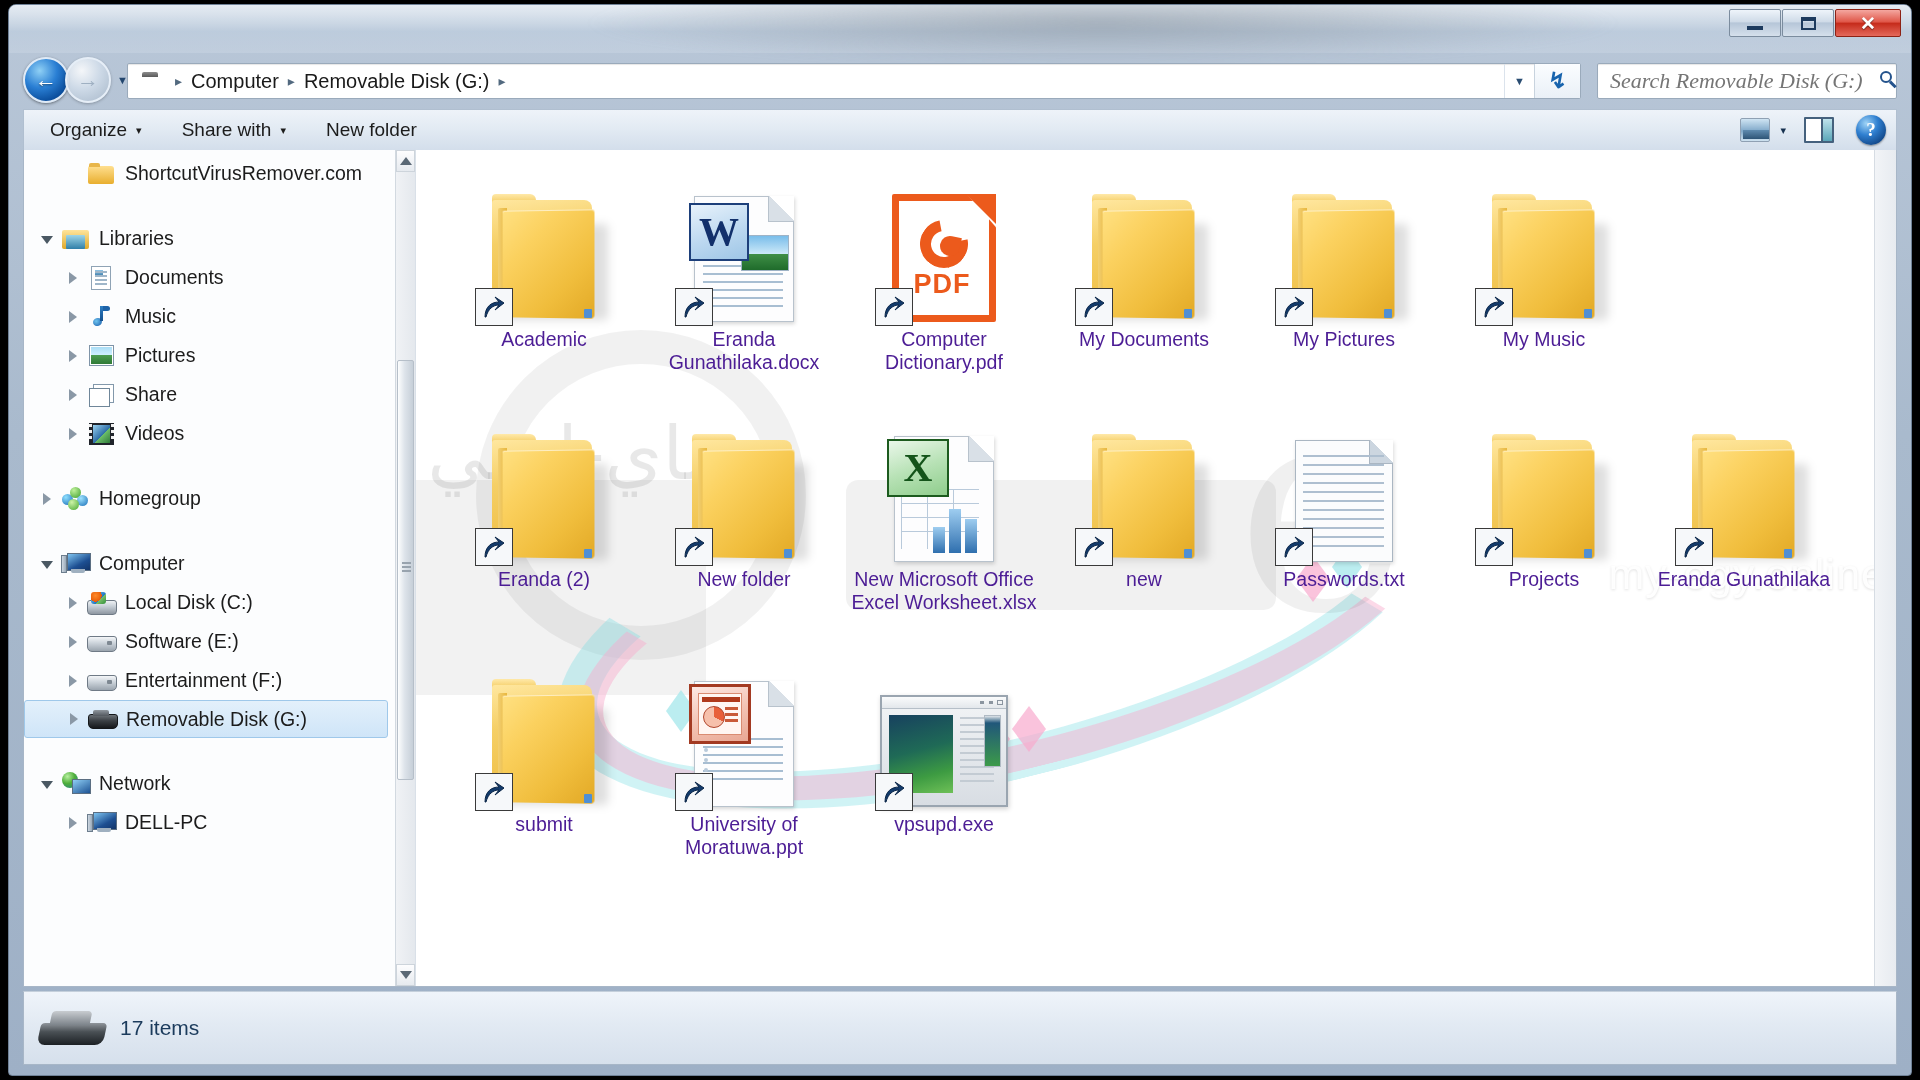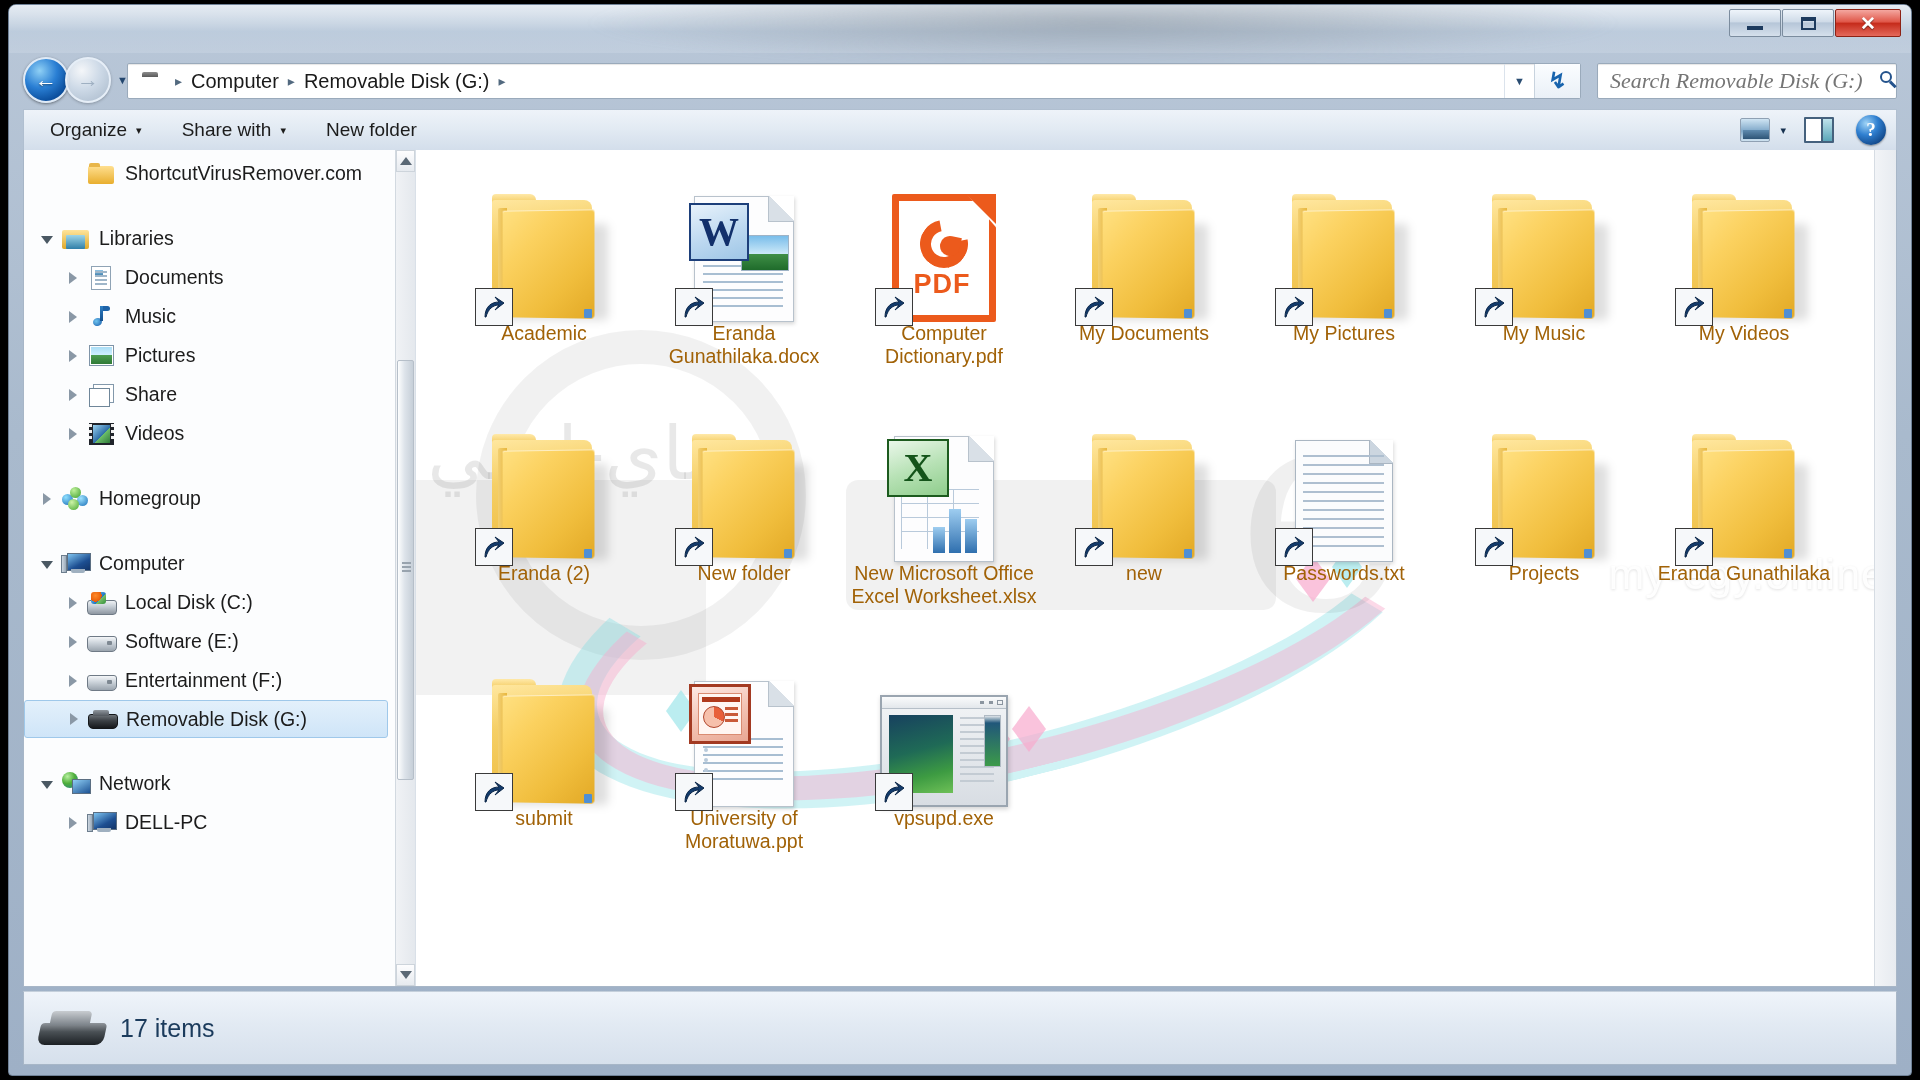--- a/index.html
+++ b/index.html
@@ -298,22 +298,22 @@
   .cell {
     width:200px; flex:0 0 200px; padding-top:8px;
     display:flex; flex-direction:column; align-items:center;
     position:relative;
   }
   .r1 .cell { height:240px; }
   .r2 .cell { height:245px; }
   .r3 .cell { height:230px; }
   .iconwrap { width:130px; height:150px; position:relative; display:flex; align-items:flex-end; justify-content:center; }
   .label {
-    width:186px; text-align:center;
-    font-size:19.5px; color:#a16207; line-height:1.18;
+    margin-top:6px; width:186px; text-align:center;
+    font-size:19.5px; color:#4c1d95; line-height:1.18;
   }
 
   
   .big-folder { width:112px; height:128px; position:relative; }
   .big-folder .shadow {
     position:absolute; left:16px; top:30px; width:104px; height:96px;
     background:rgba(0,0,0,.13); filter:blur(5px); border-radius:4px;
   }
   .big-folder .back {
     position:absolute; left:4px; top:6px; width:100px; height:112px;
@@ -471,21 +471,21 @@
     background: linear-gradient(180deg,#eff4fa 0%,#e2eaf3 45%,#d6e0ec 100%);
     border:1px solid #a7b6c7; border-top:1px solid #c4cfdb;
     display:flex; align-items:center;
   }
   .statusicon { width:96px; flex:0 0 96px; display:flex; align-items:center; justify-content:center; }
   .usbbig { width:66px; height:34px; position:relative; }
   .usbbig:before{content:'';position:absolute;left:0;bottom:0;width:66px;height:22px;border-radius:4px 4px 8px 8px;
     background:linear-gradient(180deg,#8f959b 0%,#4a5055 40%,#1c2024 100%); transform:skewX(-12deg);}
   .usbbig:after{content:'';position:absolute;left:12px;top:0;width:40px;height:14px;border-radius:4px 4px 0 0;
     background:linear-gradient(180deg,#c8ccd0,#7d848b); transform:skewX(-12deg);}
-  #statustext { font-size:25px; color:#1b3b5c; }
+  #statustext { font-size:21px; color:#1b3b5c; }
 </style>
 </head>
 <body>
 
 <div id="window">
 
   <div id="titlebar">
     <div class="sheen"></div>
     <div class="winbtns">
       <div class="winbtn">
@@ -855,38 +855,20 @@
                   <span class="tiny"></span>
                 </span>
                 <span class="sc">
                   <svg width="26" height="26" viewBox="0 0 26 26">
                     <path d="M4 23 C4 12 11 8 18 8 L14 3 L23 9 L14 16 L18 11 C12 11 7 15 5 23 Z" fill="#123a6b" stroke="#0a2547" stroke-width="1"></path>
                   </svg>
                 </span>
               </div>
               <div class="label">My Music</div>
             </div>
-            <div class="cell">
-              <div class="iconwrap">
-                <span class="big-folder">
-                  <span class="shadow"></span>
-                  <span class="tab"></span>
-                  <span class="back"></span>
-                  <span class="spine"></span>
-                  <span class="front"></span>
-                  <span class="tiny"></span>
-                </span>
-                <span class="sc">
-                  <svg width="26" height="26" viewBox="0 0 26 26">
-                    <path d="M4 23 C4 12 11 8 18 8 L14 3 L23 9 L14 16 L18 11 C12 11 7 15 5 23 Z" fill="#123a6b" stroke="#0a2547" stroke-width="1"></path>
-                  </svg>
-                </span>
-              </div>
-              <div class="label">My Videos</div>
-            </div>
           </div>
           <div class="row r2">
             <div class="cell">
               <div class="iconwrap">
                 <span class="big-folder">
                   <span class="shadow"></span>
                   <span class="tab"></span>
                   <span class="back"></span>
                   <span class="spine"></span>
                   <span class="front"></span>

